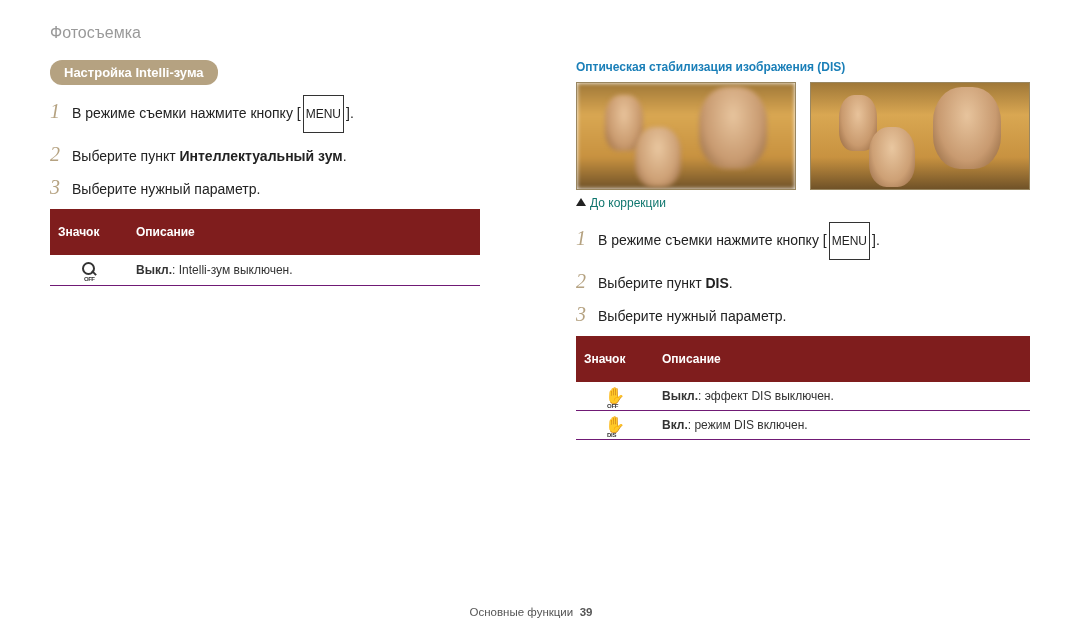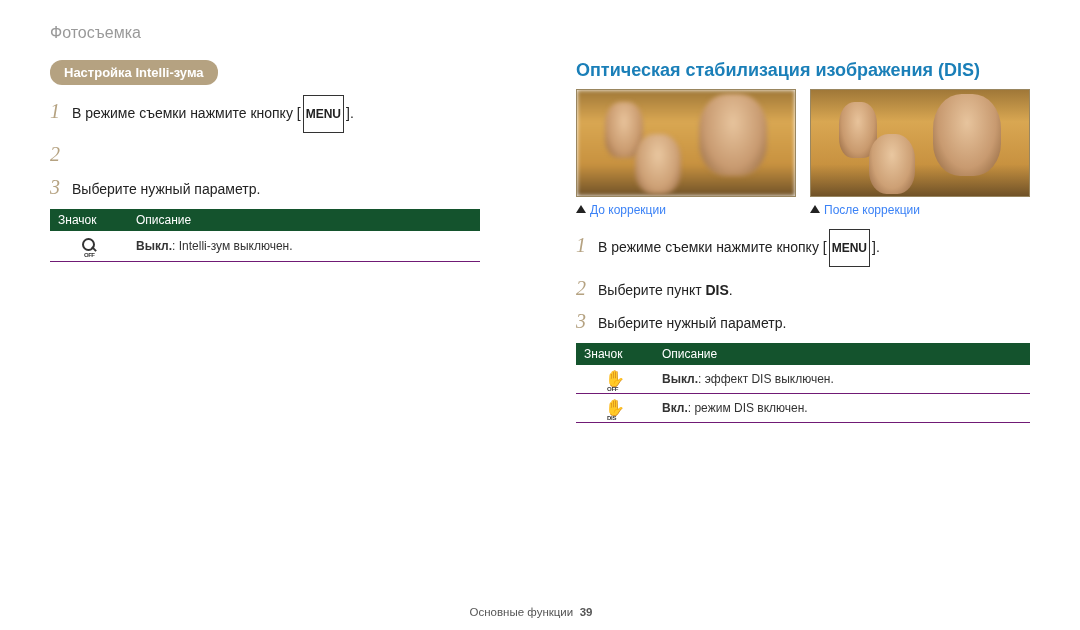--- a/index.html
+++ b/index.html
@@ -5,38 +5,38 @@
   html,body{margin:0;padding:0;background:#fff;font-family:"Segoe UI",Arial,sans-serif;color:#333}
   .page{width:1080px;height:630px;position:relative;box-sizing:border-box;padding:24px 50px 0 50px}
   .topic{font-size:16px;color:#999;margin-bottom:18px}
   .cols{display:flex;gap:96px}
   .col{flex:1}
   .pill{display:inline-block;background:#b5a281;color:#fff;font-size:13px;font-weight:600;padding:5px 14px;border-radius:12px;margin-bottom:10px}
   .steps{list-style:none;padding:0;margin:0 0 10px 0}
   .steps li{display:flex;align-items:baseline;margin-bottom:10px;font-size:14px;color:#222}
   .stepnum{font-family:Georgia,'Times New Roman',serif;font-style:italic;font-size:20px;color:#b5a281;width:22px;flex-shrink:0}
   .steptext b{font-weight:700}
-  .menubox{display:inline-block;border:1px solid #333;padding:11px 2px;font-weight:700;font-size:12px;font-family:Arial,sans-serif;vertical-align:baseline;margin:0 2px}
+  .menubox{display:inline-block;border:1px solid #333;padding:11px 2px;font-weight:400;font-size:12px;font-family:Arial,sans-serif;vertical-align:baseline;margin:0 2px}
   table.opt{width:100%;border-collapse:collapse;font-size:12px;margin-top:6px}
-  table.opt th{background:#14532d;color:#fff;font-weight:400;text-align:left;padding:4px 8px}
+  table.opt th{background:#7f1d1d;color:#fff;font-weight:700;text-align:left;padding:16px 8px}
   table.opt th:first-child{width:62px}
   table.opt td{padding:6px 8px;border-bottom:1px solid #701a75;vertical-align:middle}
   table.opt td:first-child{text-align:center}
   table.opt td b{font-weight:700}
-  .heading{font-size:18px;font-weight:700;color:#1a7fb8;margin-bottom:8px}
+  .heading{font-size:12px;font-weight:700;color:#1a7fb8;margin-bottom:8px}
   .desc{font-size:12.5px;line-height:1.5;color:#333;margin-bottom:10px}
   .photos{display:flex;gap:14px;margin-bottom:6px}
   .photo{width:218px;height:106px;border:1px solid #998660;position:relative;overflow:hidden}
   .photo-bg{position:absolute;inset:0;background:linear-gradient(180deg,#a07838 0%,#d9a752 30%,#c89240 70%,#705228 100%)}
   .photo .face1{position:absolute;left:28px;top:12px;width:38px;height:56px;background:radial-gradient(ellipse at 50% 35%,#e8c39b 0%,#c99a6e 60%,#8d6039 100%);border-radius:40% 40% 35% 35%}
   .photo .face2{position:absolute;left:58px;top:44px;width:46px;height:60px;background:radial-gradient(ellipse at 50% 35%,#e9c7a0 0%,#cda075 60%,#8f6340 100%);border-radius:42% 42% 38% 38%}
   .photo .face3{position:absolute;left:122px;top:4px;width:68px;height:82px;background:radial-gradient(ellipse at 50% 35%,#e7c49d 0%,#c89a70 60%,#896038 100%);border-radius:42% 42% 40% 40%}
   .photo.blur .face1,.photo.blur .face2,.photo.blur .face3,.photo.blur .photo-bg{filter:blur(2px)}
   .captions{display:flex;gap:14px;margin-bottom:12px}
-  .cap{width:220px;font-size:12px;color:#3b82f6}
+  .cap{width:220px;font-size:12px;color:#0f766e}
   .caret{display:inline-block;width:0;height:0;border-left:5px solid transparent;border-right:5px solid transparent;border-bottom:8px solid #222;margin-right:4px;vertical-align:1px}
   .footer{position:absolute;bottom:12px;left:0;right:18px;text-align:center;font-size:11.5px;color:#555}
   .footer b{font-weight:700}
   .icon-zoom{display:inline-block;width:18px;height:18px;position:relative;vertical-align:middle}
   .icon-zoom::before{content:"";position:absolute;left:2px;top:1px;width:9px;height:9px;border:2px solid #333;border-radius:50%}
   .icon-zoom::after{content:"";position:absolute;left:11px;top:11px;width:6px;height:2px;background:#333;transform:rotate(45deg)}
   .icon-zoom.off .sub{position:absolute;left:4px;bottom:-3px;font-size:6px;font-weight:700;letter-spacing:-0.5px}
   .icon-hand{display:inline-block;font-size:16px;line-height:1;position:relative;vertical-align:middle}
   .icon-hand .sub{position:absolute;left:2px;bottom:-5px;font-size:6px;font-weight:700;letter-spacing:-0.3px}
 </style>
@@ -53,20 +53,23 @@
 
       <ol class="steps">
         <li>
           <span class="stepnum">1</span>
           <span class="steptext">
             <span>В режиме съемки нажмите кнопку [</span><span class="menubox">MENU</span><span>].</span>
           </span>
         </li>
         <li>
           <span class="stepnum">2</span>
+          <span class="steptext">
+            <span>Выберите пункт </span><b>Интеллектуальный зум</b><span>.</span>
+          </span>
         </li>
         <li>
           <span class="stepnum">3</span>
           <span class="steptext">Выберите нужный параметр.</span>
         </li>
       </ol>
 
       <table class="opt">
         <tbody>
             <tr>
@@ -95,21 +98,20 @@
         </div>
         <div class="photo">
           <div class="photo-bg"></div>
             <div class="face1"></div>
             <div class="face2"></div>
             <div class="face3"></div>
         </div>
       </div>
       <div class="captions">
         <div class="cap"><span class="caret"></span><span>До коррекции</span></div>
-        <div class="cap"><span class="caret"></span><span>После коррекции</span></div>
       </div>
 
       <ol class="steps">
         <li>
           <span class="stepnum">1</span>
           <span class="steptext">
             <span>В режиме съемки нажмите кнопку [</span><span class="menubox">MENU</span><span>].</span>
           </span>
         </li>
         <li>

